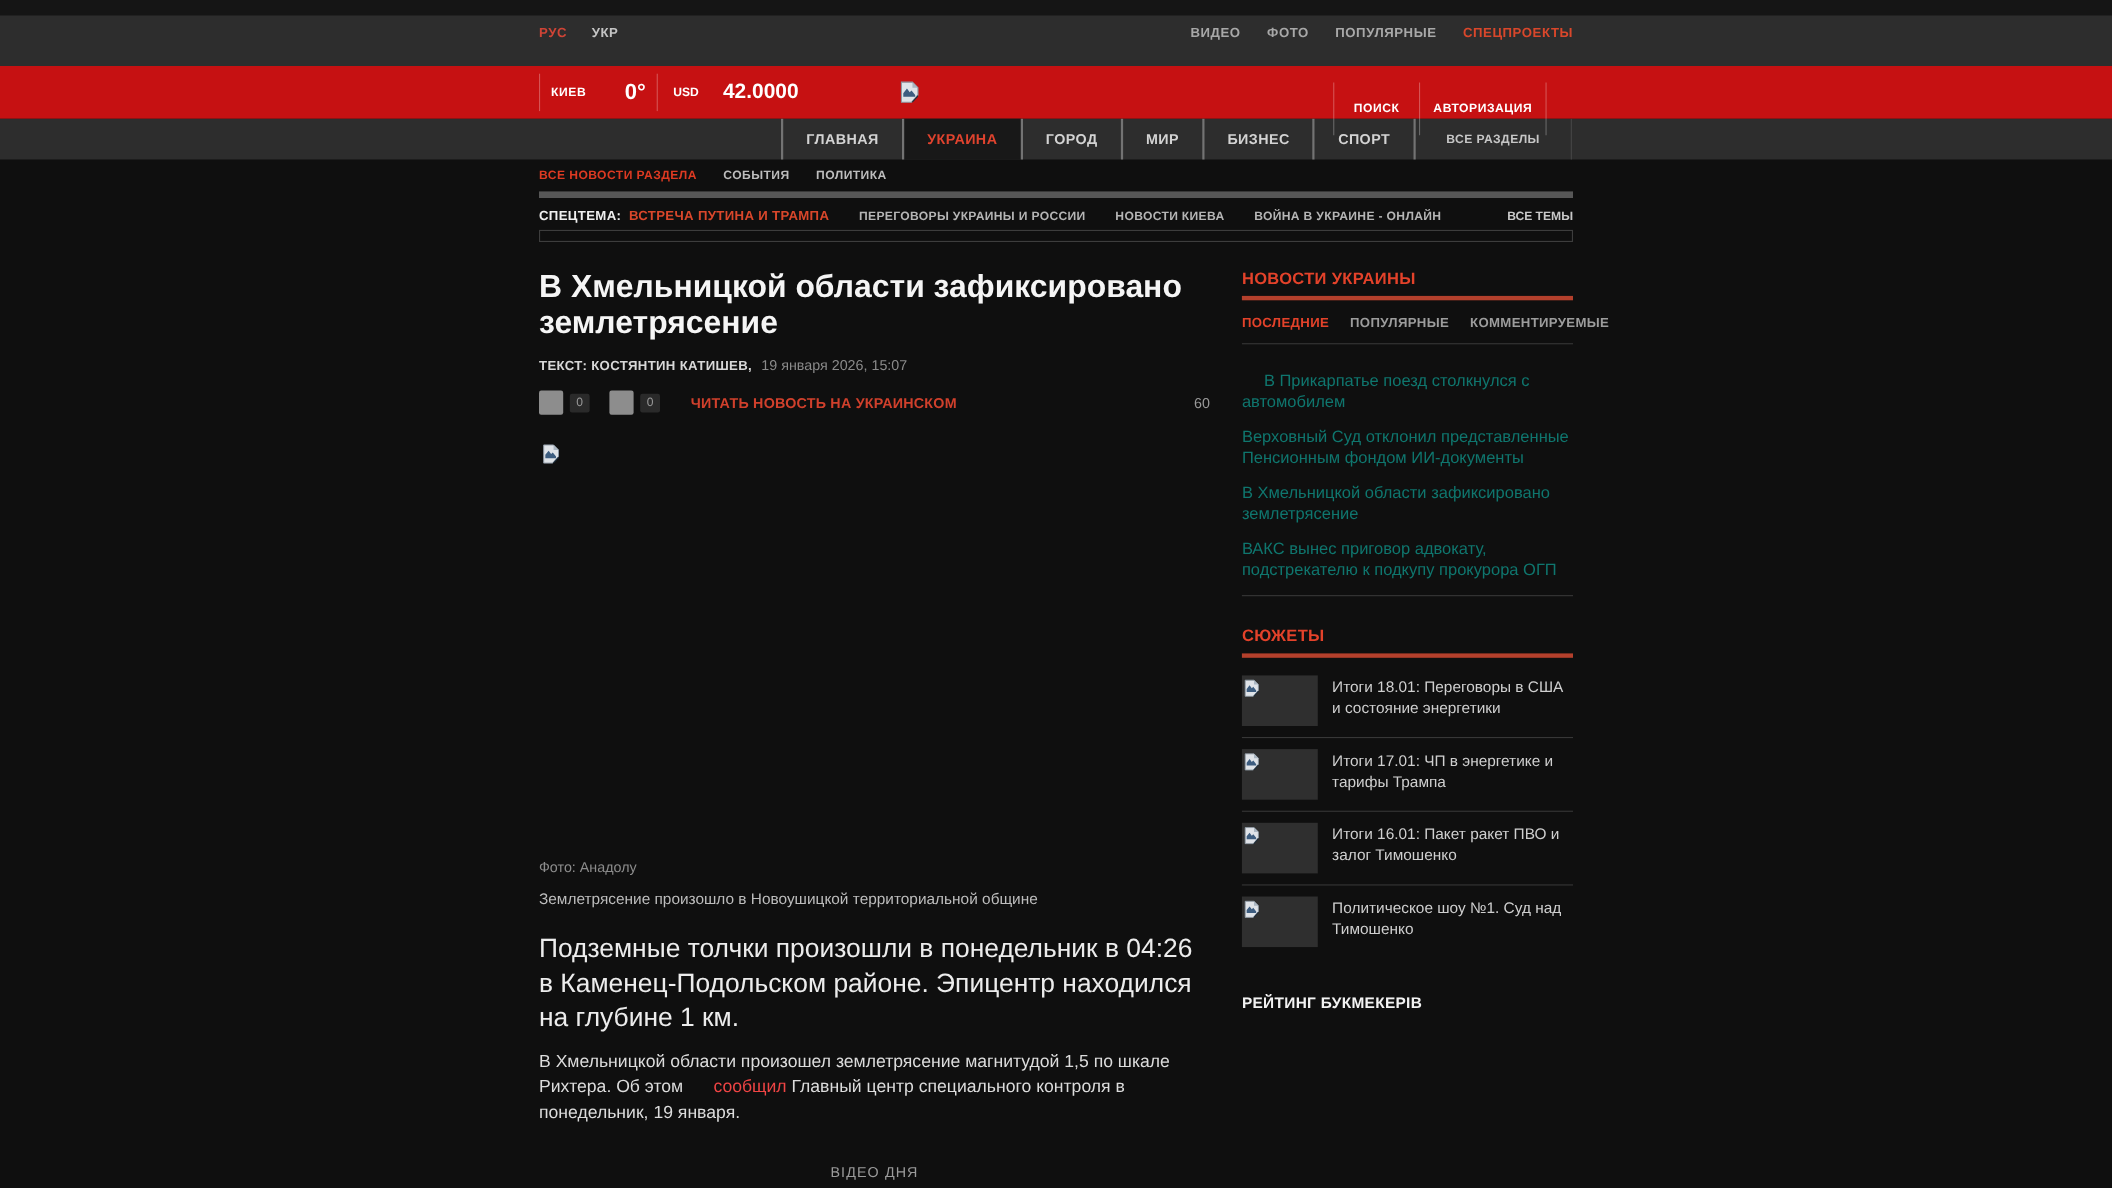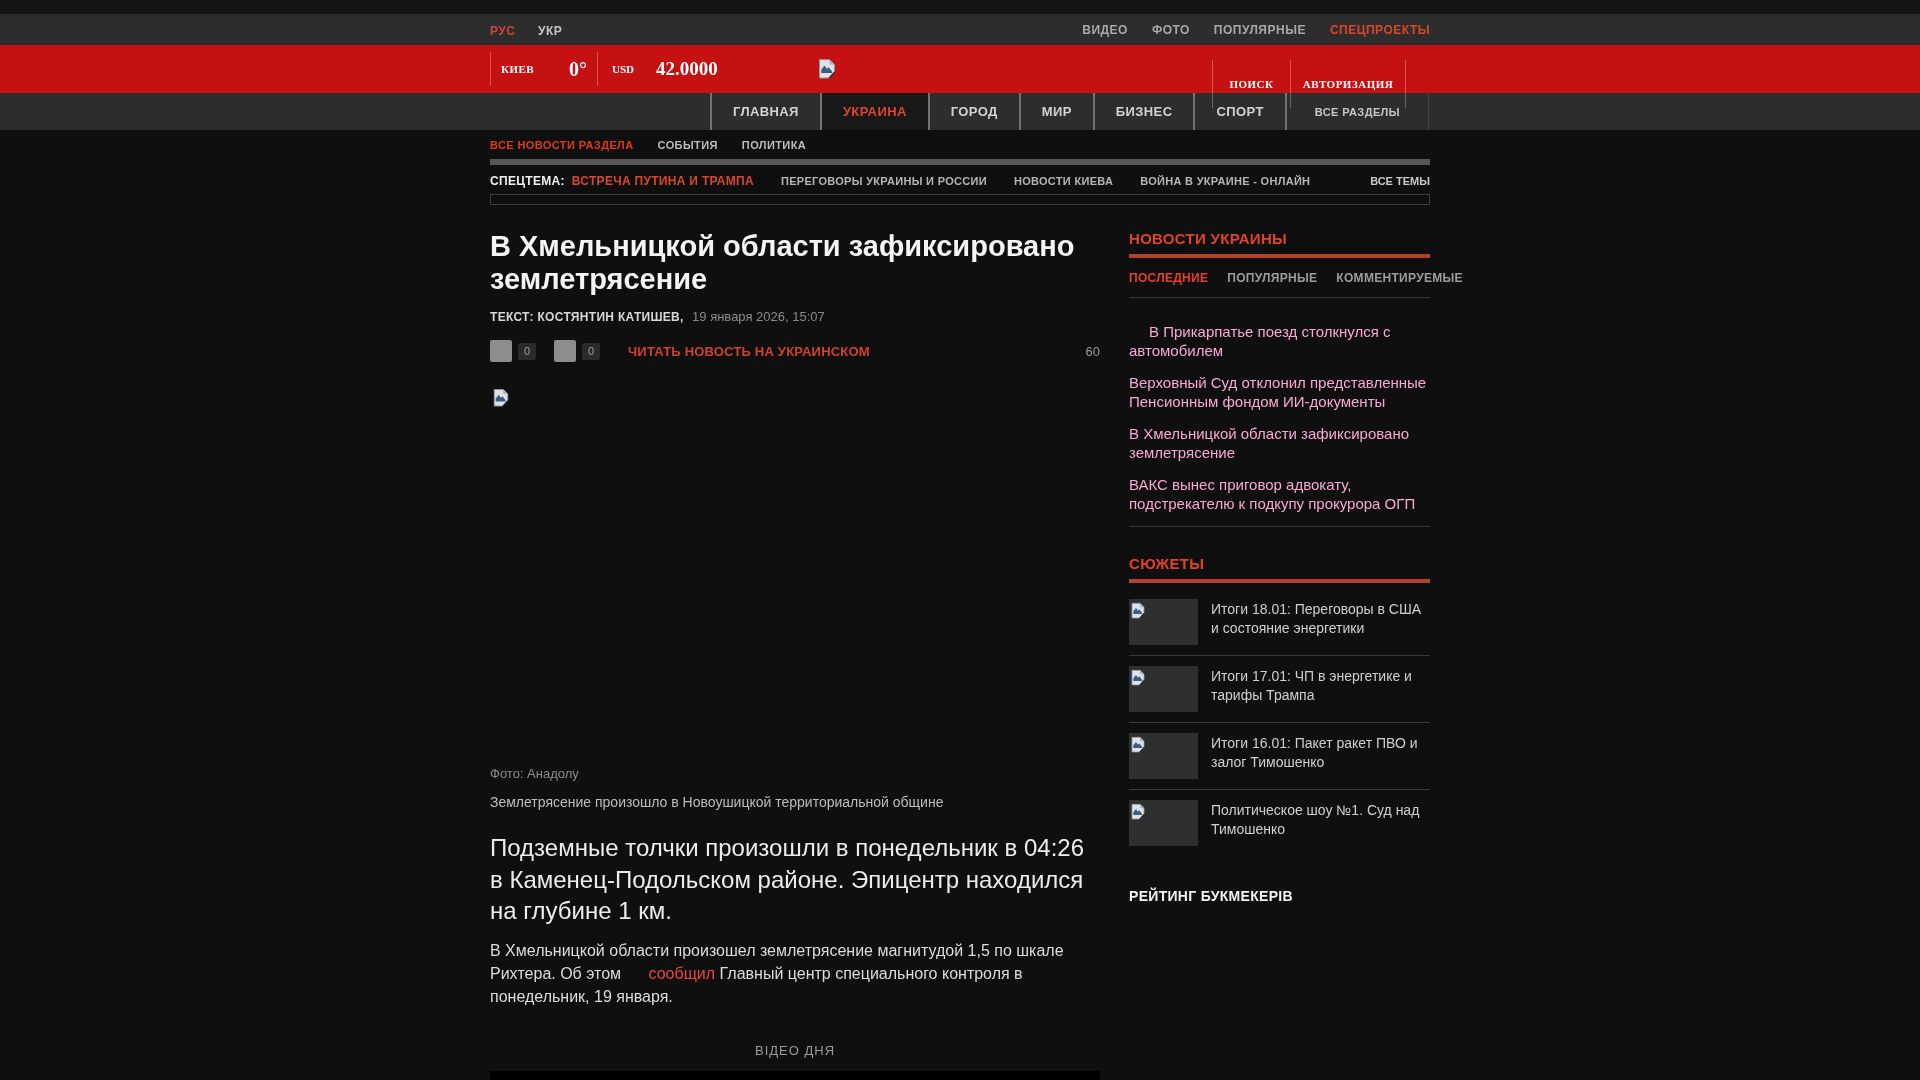--- a/index.html
+++ b/index.html
@@ -1,30 +1,30 @@
 <!DOCTYPE html>
 <html><head>
 <meta charset="utf-8">
 <style>
   * { margin:0; padding:0; box-sizing:border-box; }
   html,body { width:1920px; height:1080px; background:#0f0f0f; font-family:"Liberation Sans",sans-serif; overflow:hidden; }
   .container { width:940px; margin:0 auto; position:relative; }
 
   
   .topstrip { height:14px; background:#151515; }
-  .topbar { height:31px; background:#2d2d2d; }
+  .topbar { height:46px; background:#2d2d2d; }
   .topbar .container { height:31px; display:flex; align-items:center; }
   .lang a { font-size:12px; font-weight:bold; letter-spacing:.5px; text-decoration:none; margin-right:18px; color:#c4c4c4; }
   .lang a.active { color:#cf4436; }
   .toplinks { margin-left:auto; display:flex; gap:24px; }
   .toplinks a { font-size:12px; font-weight:bold; letter-spacing:.5px; color:#a8a8a8; text-decoration:none; }
   .toplinks a.accent { color:#d9472b; }
 
   
-  .redbar { height:48px; background:#c61112;font-family:Liberation Serif, serif; }
+  .redbar { height:48px; background:#c61112; }
   .redbar .container { height:48px; display:flex; align-items:center; }
   .sep { width:1px; height:34px; background:rgba(255,255,255,.28); }
   .weather { display:flex; align-items:center; width:106px; padding:0 10px; justify-content:space-between; }
   .city { color:#fff; font-size:11px; font-weight:bold; letter-spacing:.5px; }
   .temp { color:#fff; font-size:20px; font-weight:bold; }
   .currency { display:flex; align-items:center; padding:0 14px; gap:22px; width:176px; }
   .cur-code { color:#fff; font-size:11px; font-weight:bold; }
   .cur-rate { color:#fff; font-size:19px; font-weight:bold; }
   .logo-slot { position:absolute; left:327px; top:12px; }
   .hdr-right { margin-left:auto; display:flex; align-items:center; height:48px; }
@@ -84,21 +84,21 @@
   .side-title { color:#e3422a; font-size:15px; font-weight:bold; letter-spacing:.3px; }
   .side-bar-line { margin-top:7px; height:4px; background:#b4402c; }
   .side-tabs { margin-top:13px; display:flex; gap:19px; padding-bottom:12px; border-bottom:1px solid #373737; }
   .side-tab { font-size:12px; font-weight:bold; letter-spacing:.3px; color:#9c9c9c; text-decoration:none; }
   .side-tab.active { color:#e3422a; }
   .feat-item { margin-top:20px; display:flex; cursor:pointer; }
   .feat-thumb { width:138px; height:92px; position:relative; flex:none; }
   .feat-thumb .bi { position:absolute; left:0; top:0; }
   .feat-title { width:163px; margin-left:auto; font-size:15px; font-weight:bold; color:#fff; line-height:1.32; }
   .news-list { margin-top:24px; list-style:none; }
-  .news-list li { font-size:15px; line-height:1.27; color:#f9a8d4; margin-bottom:13px; cursor:pointer; }
+  .news-list li { font-size:15px; line-height:1.27; color:#0f766e; margin-bottom:13px; cursor:pointer; }
   .news-list li.indent { text-indent:20px; }
   .side-divider { border-top:1px solid #373737; margin-top:6px; }
   .sujets-head { margin-top:28px; }
   .sujet-list { margin-top:6px; }
   .sujet-item { display:flex; align-items:flex-start; padding:10px 0; border-bottom:1px solid #373737; cursor:pointer; }
   .sujet-item:last-child { border-bottom:none; }
   .sujet-thumb { width:69px; height:46px; background:#2f2f2f; position:relative; flex:none; }
   .sujet-thumb .bi { position:absolute; left:1px; top:2px; }
   .sujet-title { margin-left:13px; font-size:14px; line-height:1.3; color:#cfcfcf; margin-top:1px; }
   .rating-head { margin-top:32px; }

